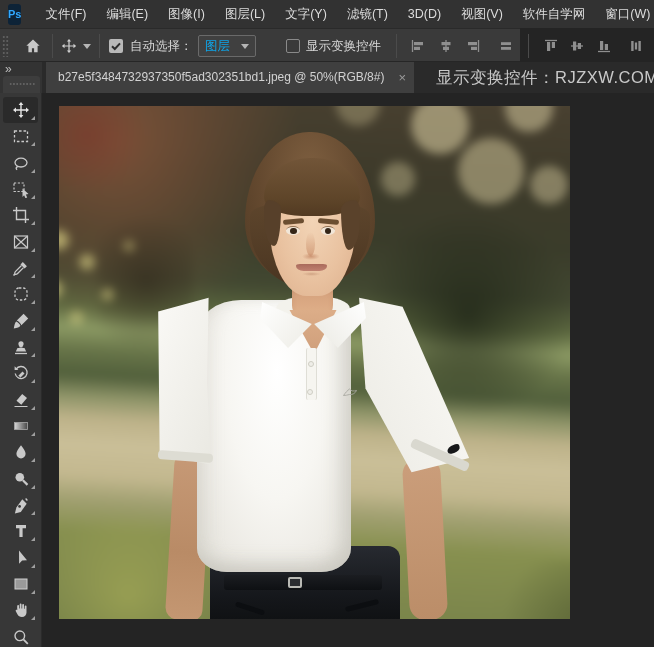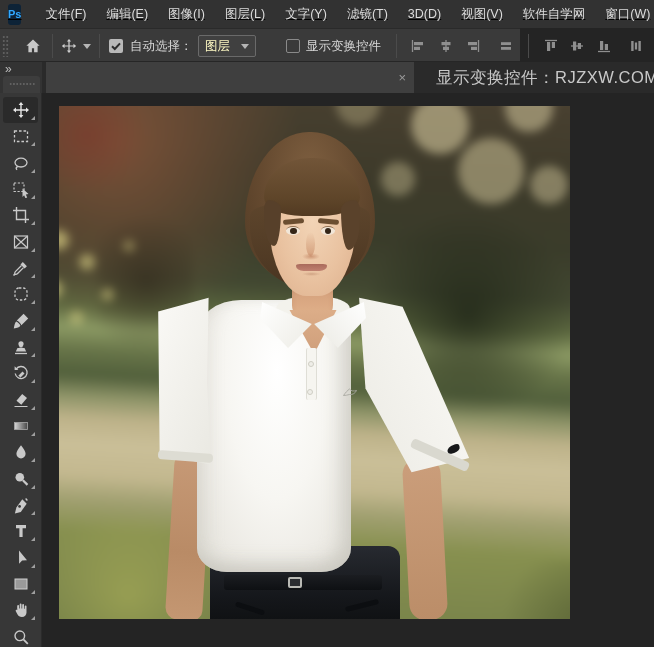--- a/index.html
+++ b/index.html
@@ -1,37 +1,37 @@
 <!DOCTYPE html>
 <html><head>
 <meta charset="utf-8">
 <style>
   html,body{margin:0;padding:0;background:#242424;}
   #stage{position:relative;width:654px;height:647px;overflow:hidden;
          font-family:"Liberation Sans","DejaVu Sans",sans-serif;
          -webkit-font-smoothing:antialiased;background:#242424;}
   .abs{position:absolute;}
   
-  #menubar{left:0;top:0;width:654px;height:28px;background:#323232;display:flex;align-items:center;text-decoration:underline;}
+  #menubar{left:0;top:0;width:654px;height:28px;background:#323232;display:flex;align-items:center;}
   .ps-logo{width:21px;height:21px;margin-left:8px;background:#0d2337;border-radius:3px;
            color:#31a8ff;font-size:11px;font-weight:bold;display:flex;align-items:center;justify-content:center;}
   .menu-item{color:#dcdcdc;font-size:12.5px;padding:0 10px;line-height:28px;white-space:nowrap;}
   #menubar .menu-item:first-of-type{margin-left:14px;}
   
   #optionsbar{left:0;top:28px;width:520px;height:34px;background:#3a3a3a;border-top:1px solid #2a2a2a;border-bottom:1px solid #262626;box-sizing:border-box;}
   .vsep{width:1px;height:24px;background:#4b4b4b;top:5px;}
   .grip-v{left:2px;top:6px;width:7px;height:22px;
           background-image:radial-gradient(circle,#5e5e5e 1px,transparent 1.3px);background-size:3.5px 4px;}
   .opt-label{color:#d6d6d6;font-size:12.5px;line-height:34px;}
   .cb{width:14px;height:14px;border-radius:2px;top:10px;}
   .cb.on{background:#b9b9b9;}
   .cb.off{background:transparent;border:1px solid #8a8a8a;box-sizing:border-box;}
   .dropdown{left:198px;top:6px;width:58px;height:22px;background:#404040;border:1px solid #6a6a6a;border-radius:2px;
             box-sizing:border-box;display:flex;align-items:center;justify-content:space-between;padding:0 6px;}
-  .dropdown span{color:#fef9c3;font-size:12.5px;}
+  .dropdown span{color:#0ea5e9;font-size:12.5px;}
   .chev{width:0;height:0;border-left:4px solid transparent;border-right:4px solid transparent;border-top:5px solid #b5b5b5;}
   .aicon{top:9px;width:16px;height:16px;}
   
   #tabrow{left:0;top:62px;width:654px;height:31px;background:#2a2a2a;}
   #toolpanel-cap{left:0;top:0;width:42px;height:31px;background:#333333;}
   .expand-btn{left:5px;top:0px;color:#bdbdbd;font-size:12px;line-height:14px;letter-spacing:-1px;}
   .grip-h{left:3px;top:14px;width:37px;height:17px;background:#3d3d3d;border-radius:3px 3px 0 0;}
   .grip-h i{position:absolute;left:6px;top:6px;width:26px;height:5px;
             background-image:radial-gradient(circle,#606060 .9px,transparent 1.1px);background-size:3.3px 4px;}
   #doc-tab{left:46px;top:0;width:368px;height:31px;background:#3f3f3f;}
@@ -161,20 +161,21 @@
   </div>
 
   <div id="tabrow" class="abs">
     <div id="toolpanel-cap" class="abs">
       <span class="abs expand-btn">»</span>
       <div class="abs grip-h">
           <i></i>
         </div>
     </div>
     <div id="doc-tab" class="abs">
+      <span class="title">b27e5f3484732937350f5ad302351bd1.jpeg @ 50%(RGB/8#)</span>
       <span class="close">×</span>
     </div>
     <span id="watermark" class="abs">显示变换控件：RJZXW.COM</span>
   </div>
 
   <div id="canvasarea" class="abs"></div>
 
   <div id="toolbar" class="abs">
     <div class="tool sel fly" style="top:4px">
       <svg width="18" height="18" viewBox="0 0 18 18">

